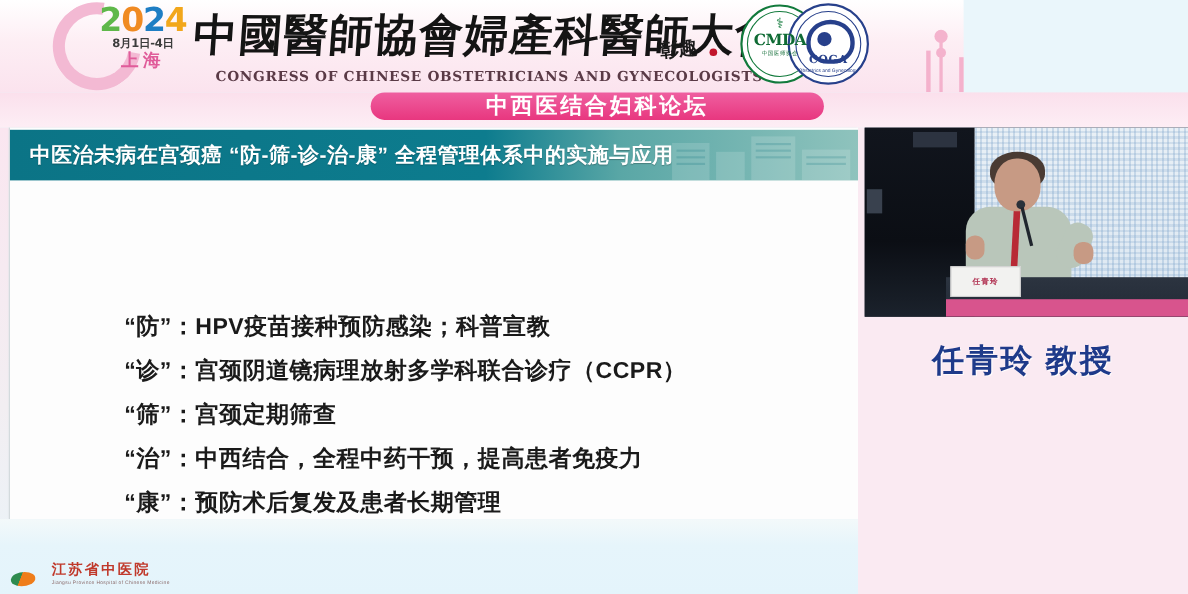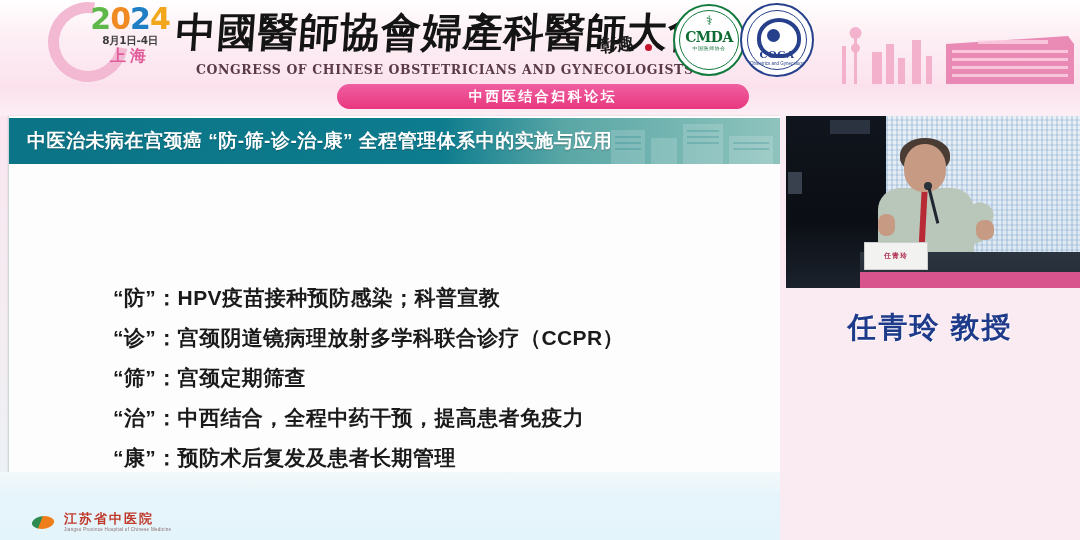--- a/index.html
+++ b/index.html
@@ -10,21 +10,21 @@
   }
   #root {
     position: relative;
     width: 1080px; height: 540px;
     background: #eaf6fb;
   }
 
   
   .header {
     position: absolute; left: 0; top: 0;
-    width: 1080px; height: 84px;
+    width: 876px; height: 84px;
     background: linear-gradient(180deg,#ffffff 0%, #fdeef4 45%, #fbe3ee 100%);
     overflow: hidden;
   }
   .hdr-arc {
     position: absolute; left: 48px; top: 2px;
     width: 80px; height: 80px;
     border: 11px solid #f3b9d3;
     border-radius: 50%;
     border-right-color: transparent;
     transform: rotate(-35deg);
@@ -101,21 +101,21 @@
   .cmda-sub {
     font-size: 5px; color: #0f6b34; z-index: 2; letter-spacing: 0.5px;
   }
   .cmda-snake {
     position: absolute; top: 7px; left: 50%; transform: translateX(-50%);
     font-size: 13px; color: #127a3c; z-index: 2;
   }
 
   
   .coga {
-    position: absolute; left: 740px; top: 3px;
+    position: absolute; left: 716px; top: 3px;
     width: 74px; height: 74px; border-radius: 50%;
     border: 2px solid #27408b; background: #ffffff;
   }
   .coga-ring2 {
     position: absolute; left: 5px; top: 5px; right: 5px; bottom: 5px;
     border: 1px solid #27408b; border-radius: 50%;
   }
   .coga-inner {
     position: absolute; left: 15px; top: 13px;
     width: 44px; height: 40px;
@@ -148,21 +148,21 @@
     background: linear-gradient(180deg,#fbe0ec 0%, #fdeef5 100%);
   }
   .forum-pill {
     position: absolute; left: 337px; top: 84px;
     width: 412px; height: 25px;
     background: linear-gradient(180deg,#ef5fa0 0%, #e8377f 100%);
     border-radius: 13px;
     display: flex; align-items: center; justify-content: center;
   }
   .forum-pill span {
-    color: #ffffff; font-size: 14px; font-weight: 700;
+    color: #ffffff; font-size: 20px; font-weight: 700;
     letter-spacing: 2.5px;
   }
 
   
   .slide {
     position: absolute; left: 8px; top: 116px;
     width: 772px; height: 356px;
     background: #fdfdfd;
     border-left: 1px solid #cfd6da;
     box-shadow: 0 0 2px rgba(0,0,0,0.12);
@@ -191,22 +191,22 @@
     margin-top: 40px;
   }
   .bullet {
     font-size: 21px; font-weight: 700; color: #1a1a1a;
     line-height: 40px; white-space: nowrap;
     letter-spacing: 0.4px;
   }
 
   
   .hosp-logo {
-    position: absolute; left: 32px; top: 512px;
-    display: flex; align-items: center; gap: 10px;
+    position: absolute; left: 10px; top: 512px;
+    display: flex; align-items: flex-end; gap: 15px;
   }
   .hosp-mark {
     width: 22px; height: 13px; border-radius: 50% 50% 50% 50%;
     background: linear-gradient(100deg,#2e8b4f 0%, #2e8b4f 38%, #ef7d1a 40%, #ef7d1a 100%);
     transform: skewX(-12deg);
   }
   .hosp-name {
     font-family: "DejaVu Serif", serif;
     font-size: 13px; font-weight: 700; color: #c0392b;
     letter-spacing: 2px; line-height: 14px;

